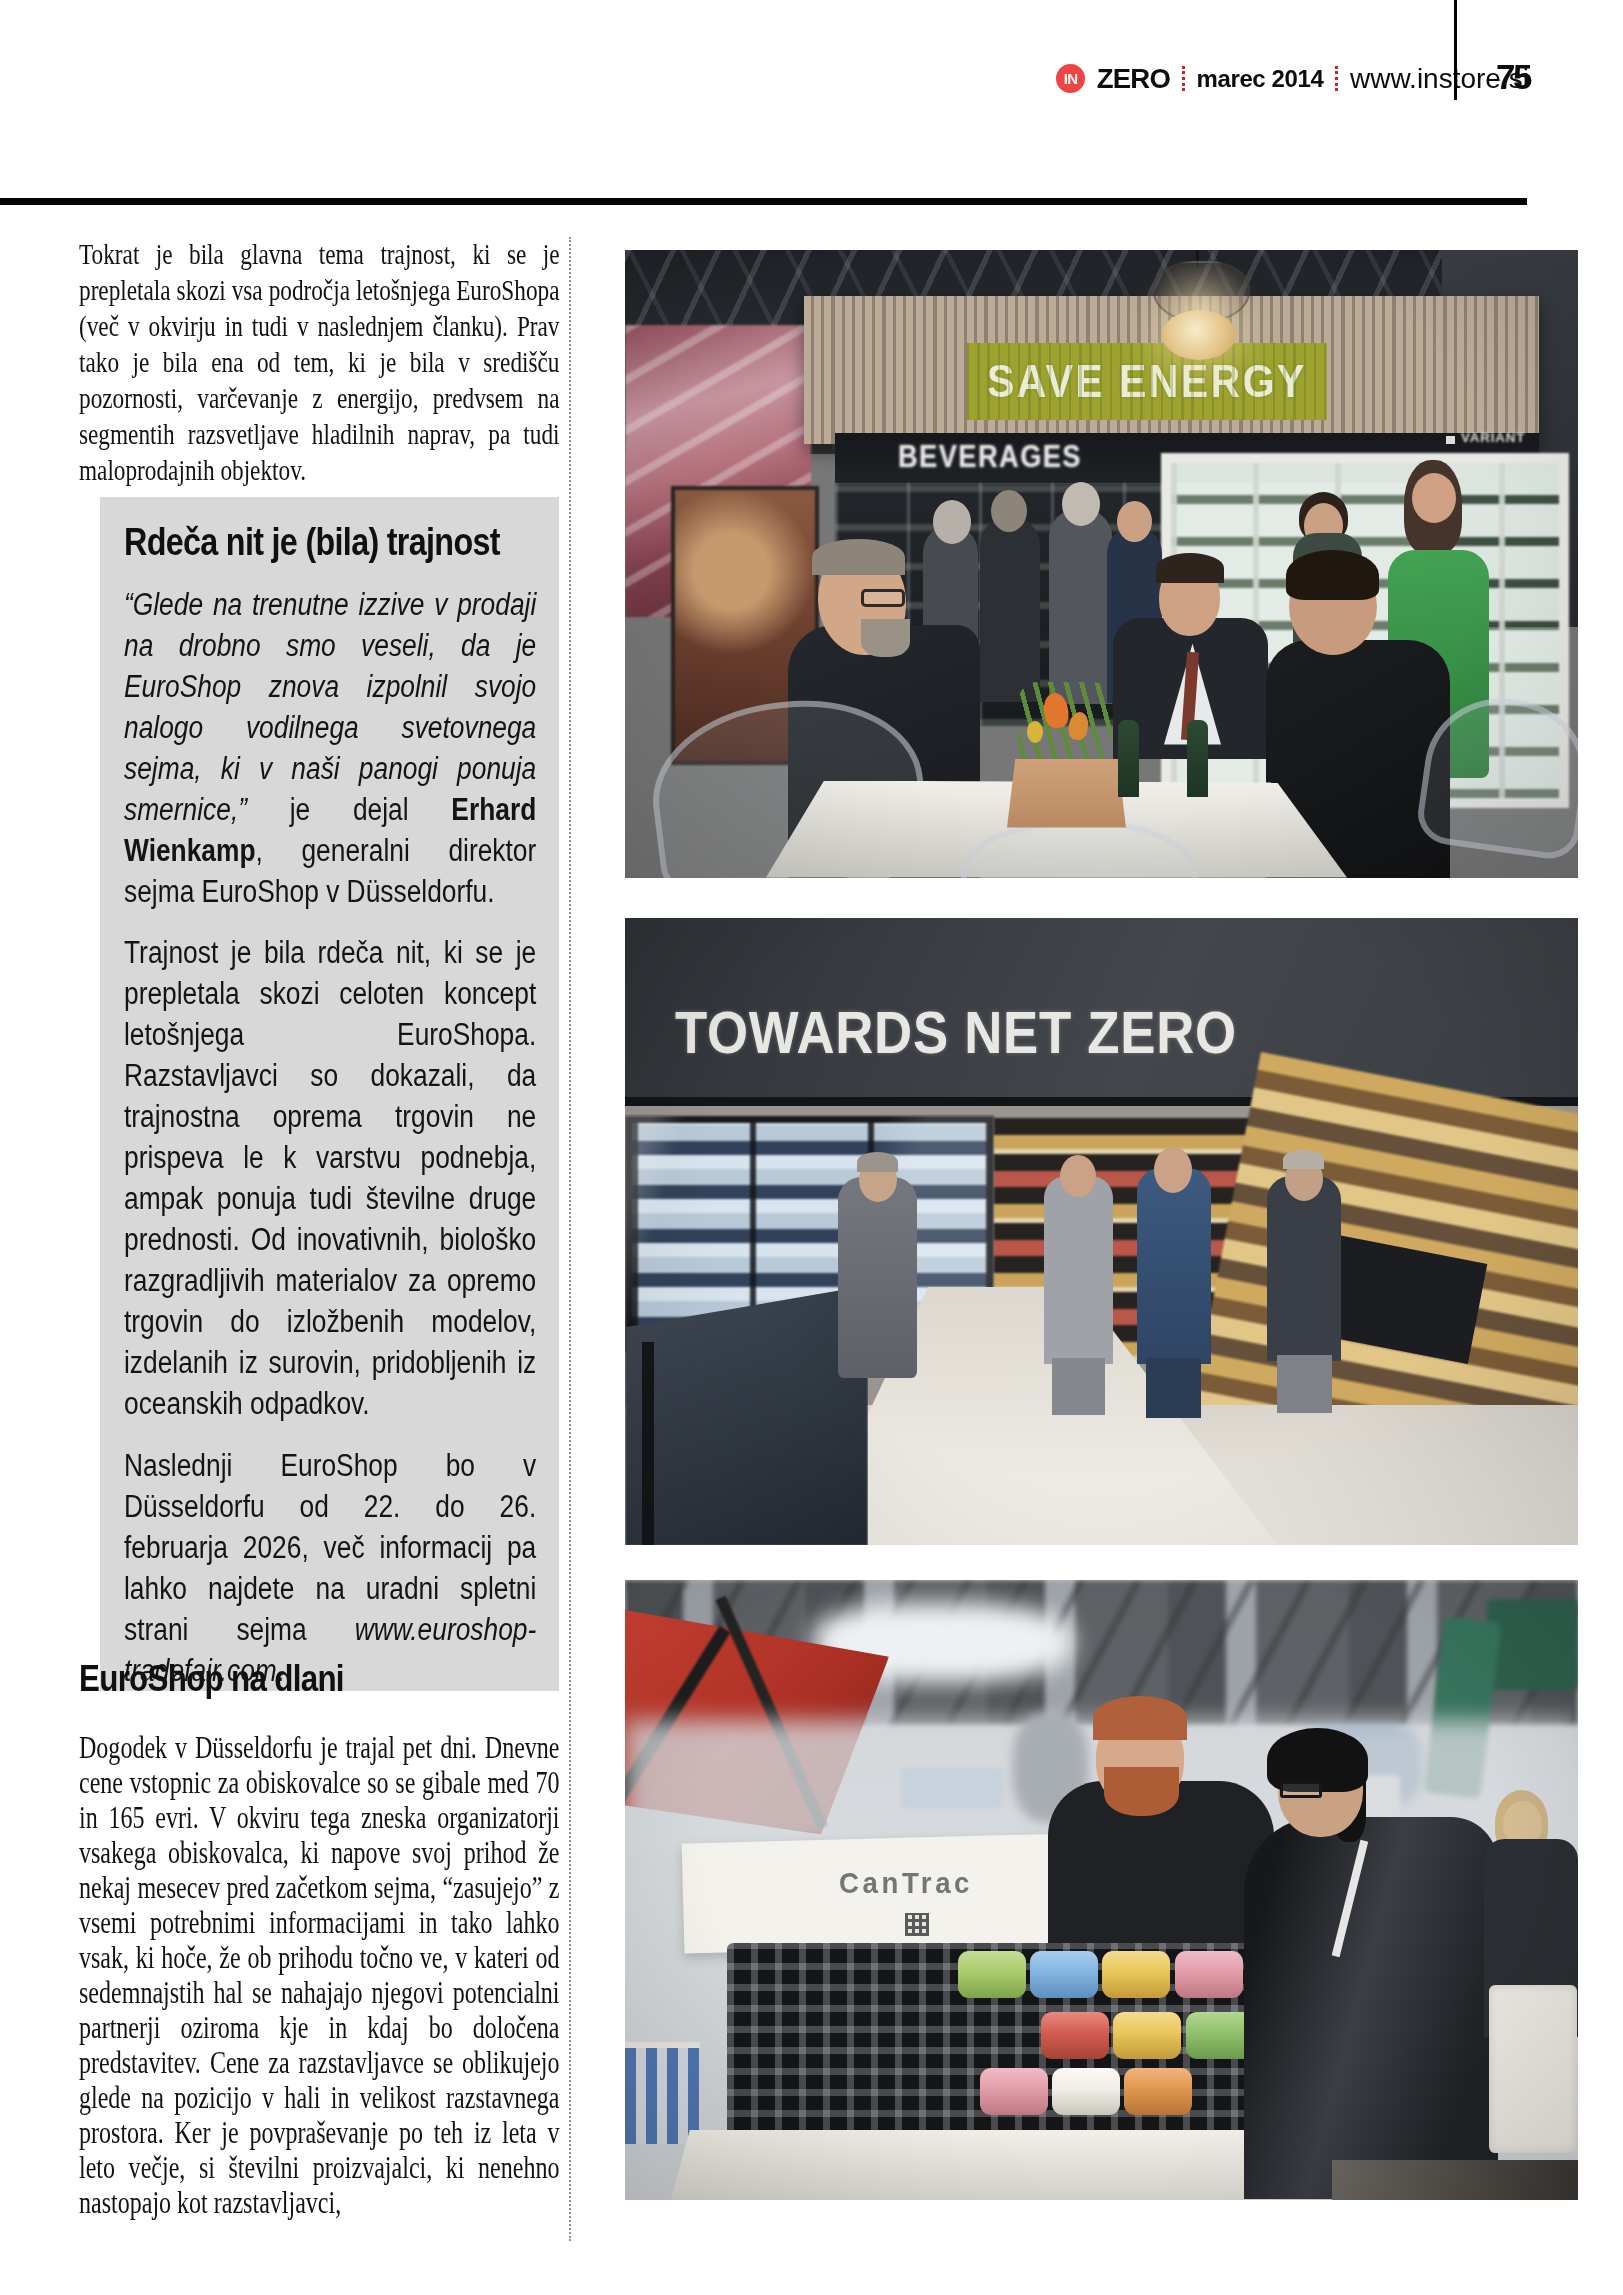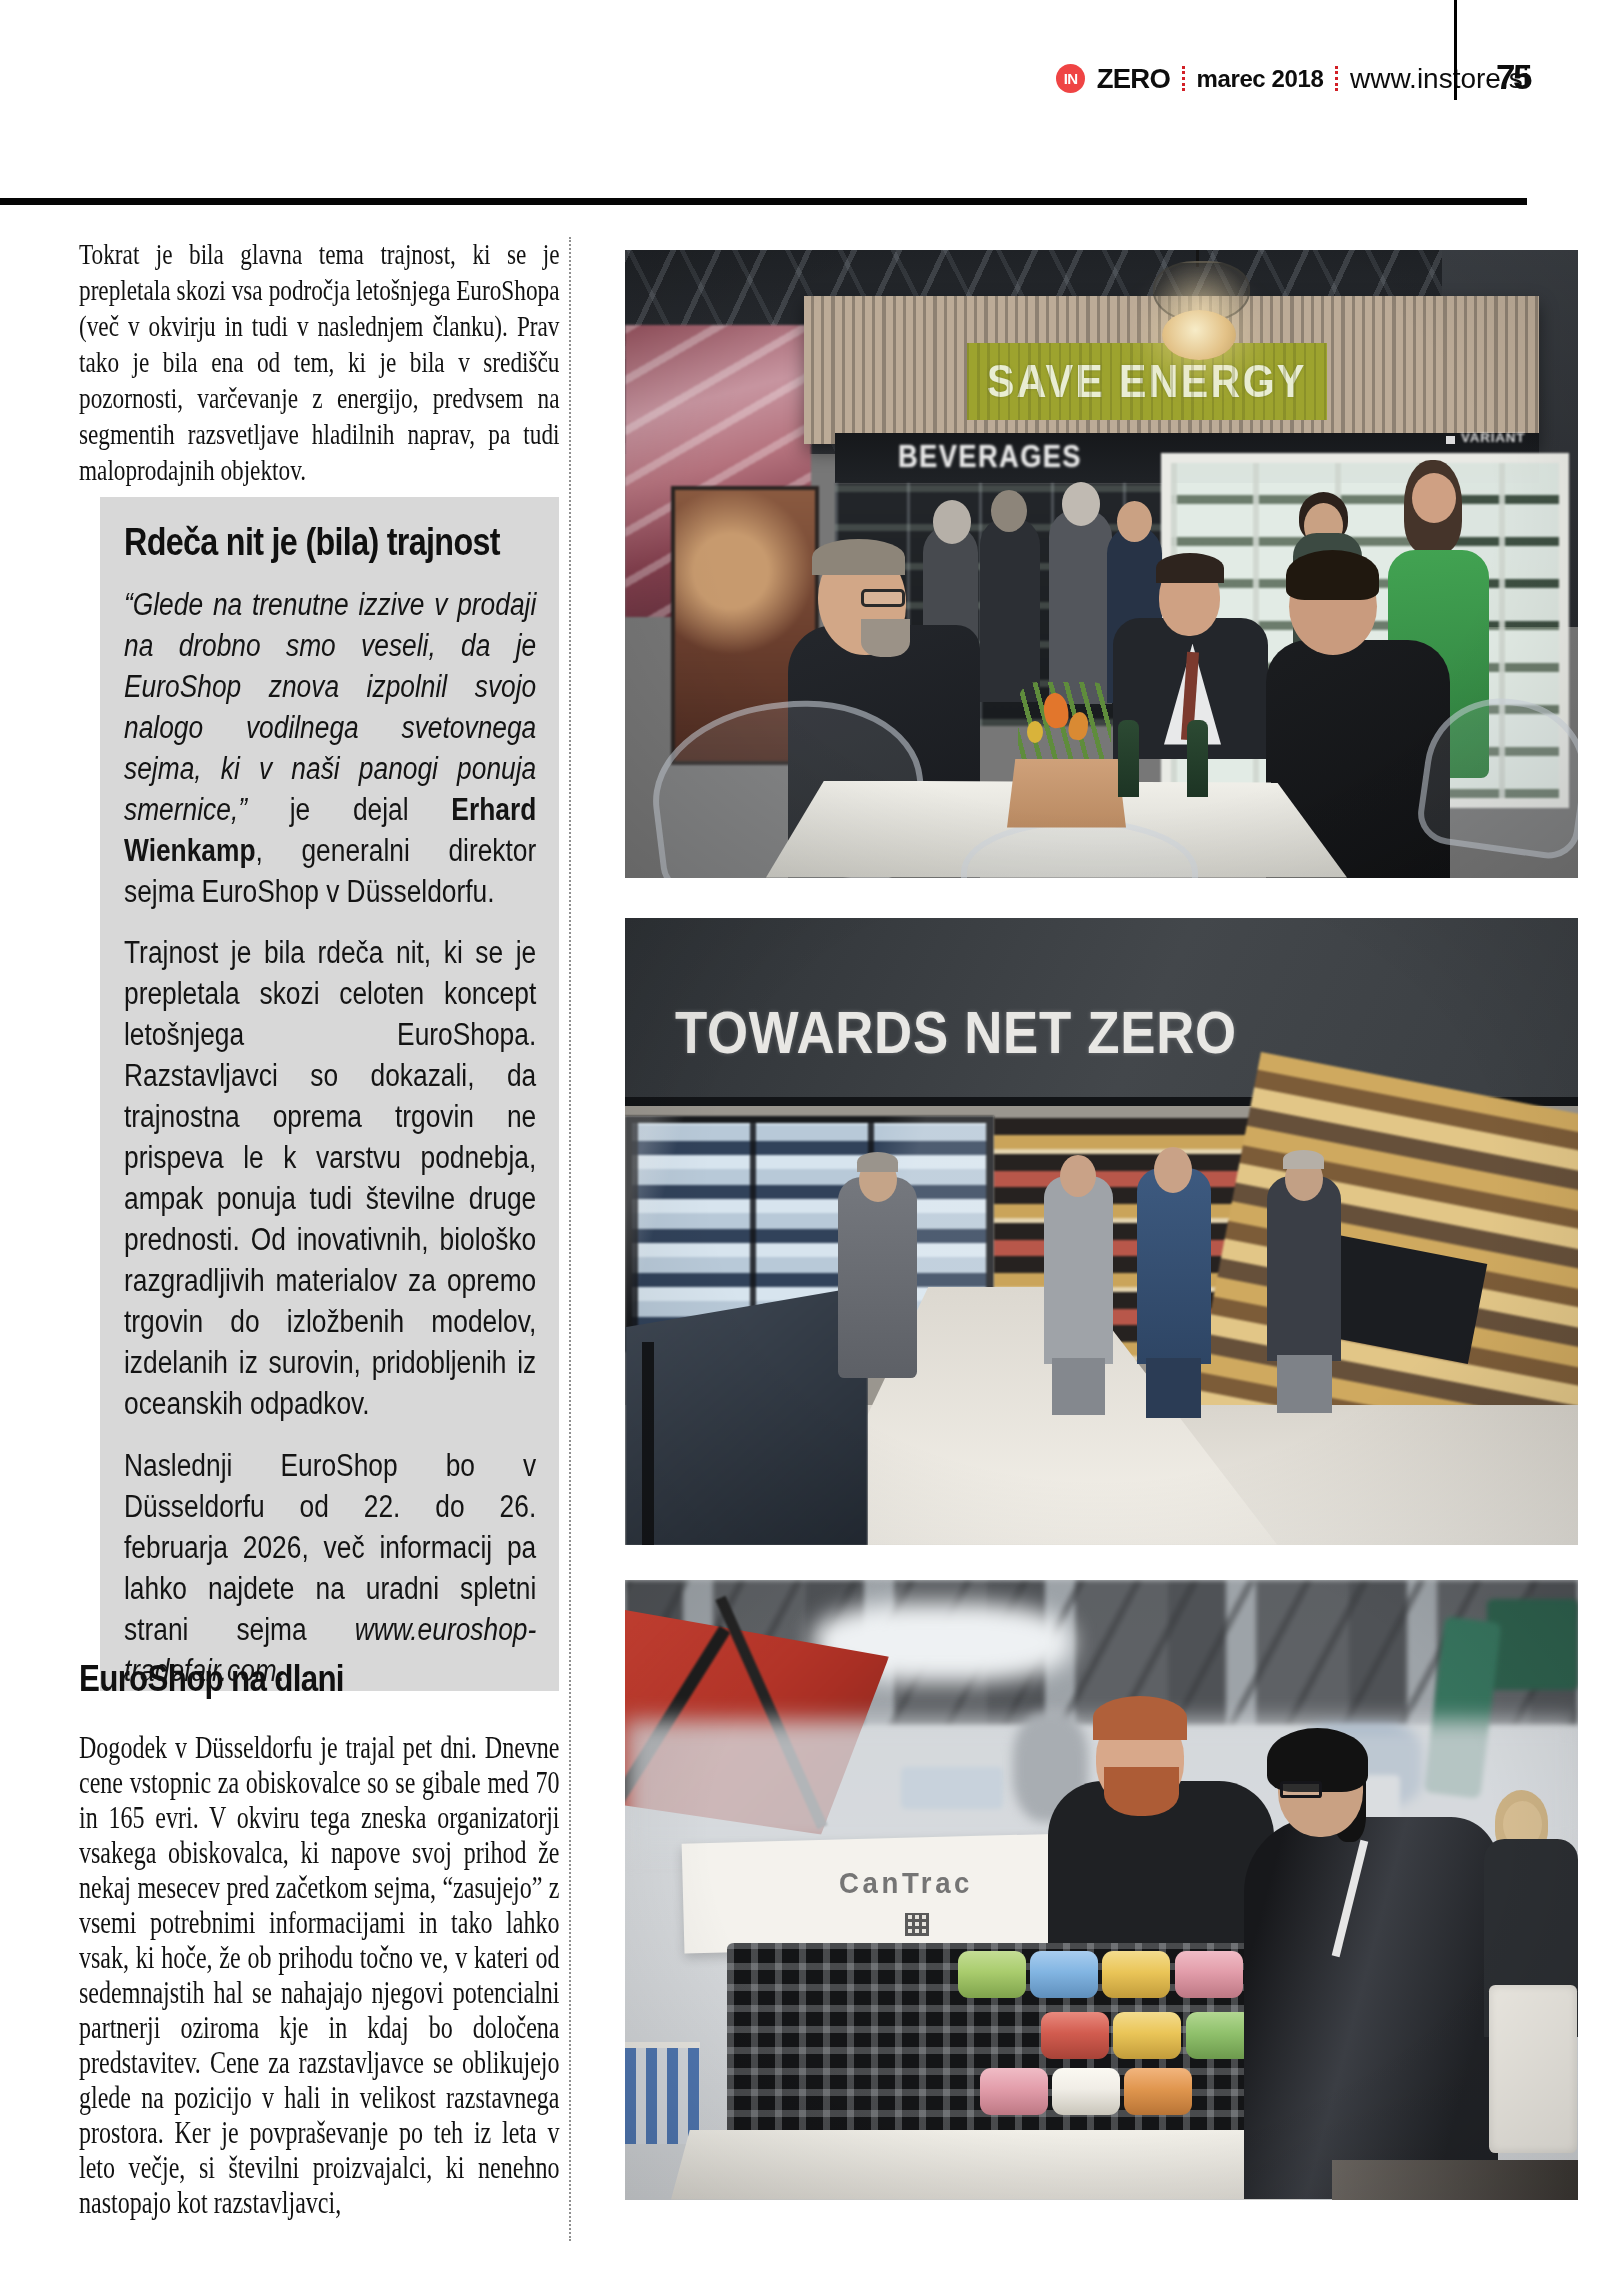--- a/index.html
+++ b/index.html
@@ -229,21 +229,21 @@
   .p3-floor{left:707px;top:580px;width:247px;height:40px;background:linear-gradient(90deg,#6b6661,#3b3733);}
   .p3-ghost{left:388px;top:132px;width:75px;height:110px;border-radius:40%;background:#a8adb2;}
 </style>
 </head>
 <body>
 
 <div class="header-meta">
   <span class="logo-circle">IN</span>
   <span class="logo-store">ZERO</span>
   <span class="red-dots"></span>
-  <span class="header-date">marec 2018</span>
+  <span class="header-date">marec 2014</span>
   <span class="red-dots"></span>
   <span class="header-site">www.instore.si</span>
 </div>
 <div class="header-vline"></div>
 <div class="page-number">75</div>
 <div class="top-rule"></div>
 <div class="col-divider"></div>
 
 <div class="intro-wrap">
   <p>Tokrat je bila glavna tema trajnost, ki se je prepletala skozi vsa področja letošnjega EuroShopa (več v okvirju in tudi v naslednjem članku). Prav tako je bila ena od tem, ki je bila v središču pozornosti, varčevanje z energijo, predvsem na segmentih razsvetljave hladilnih naprav, pa tudi maloprodajnih objektov.</p>

